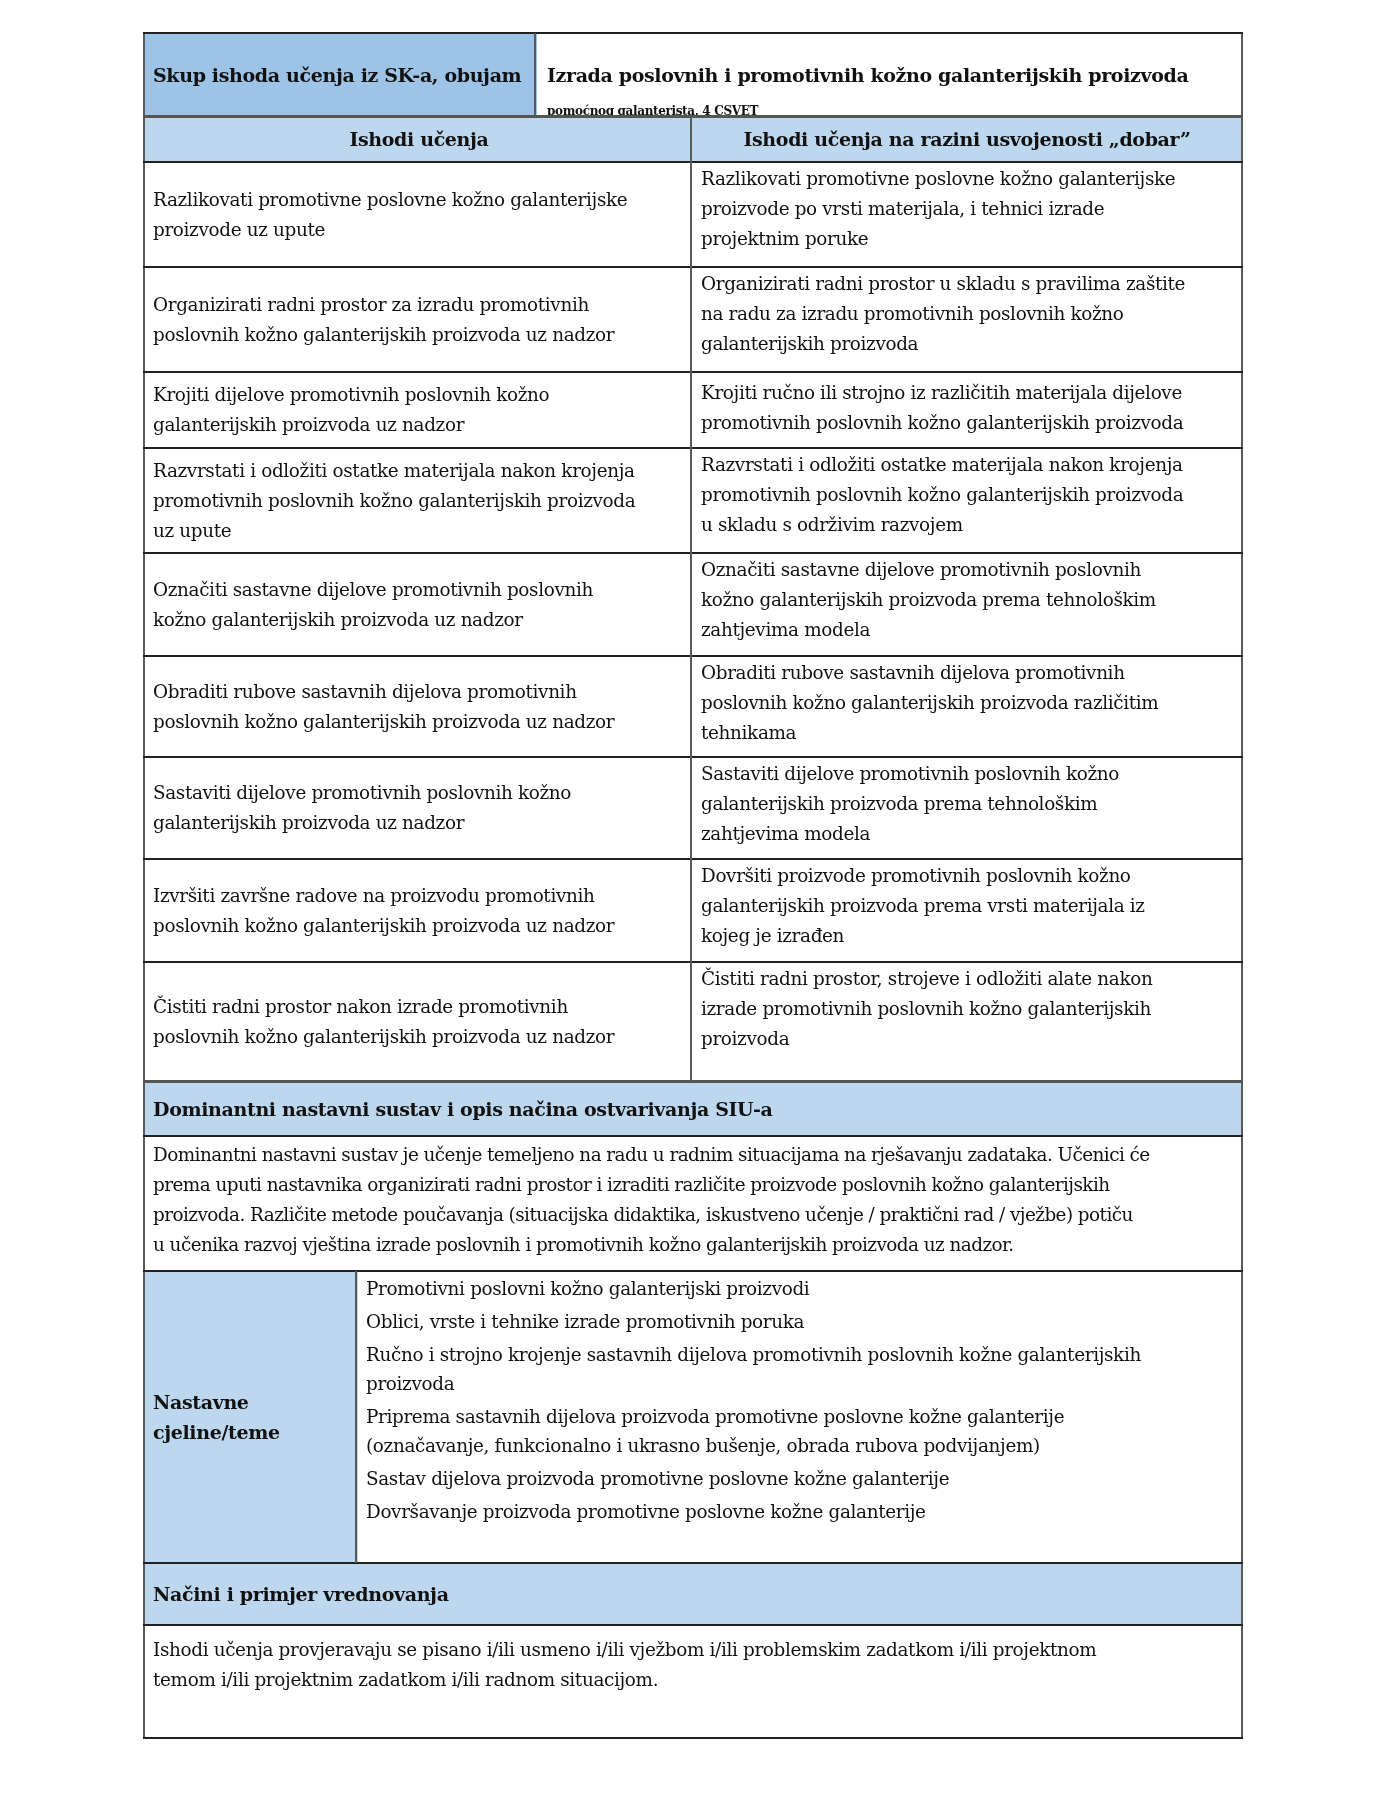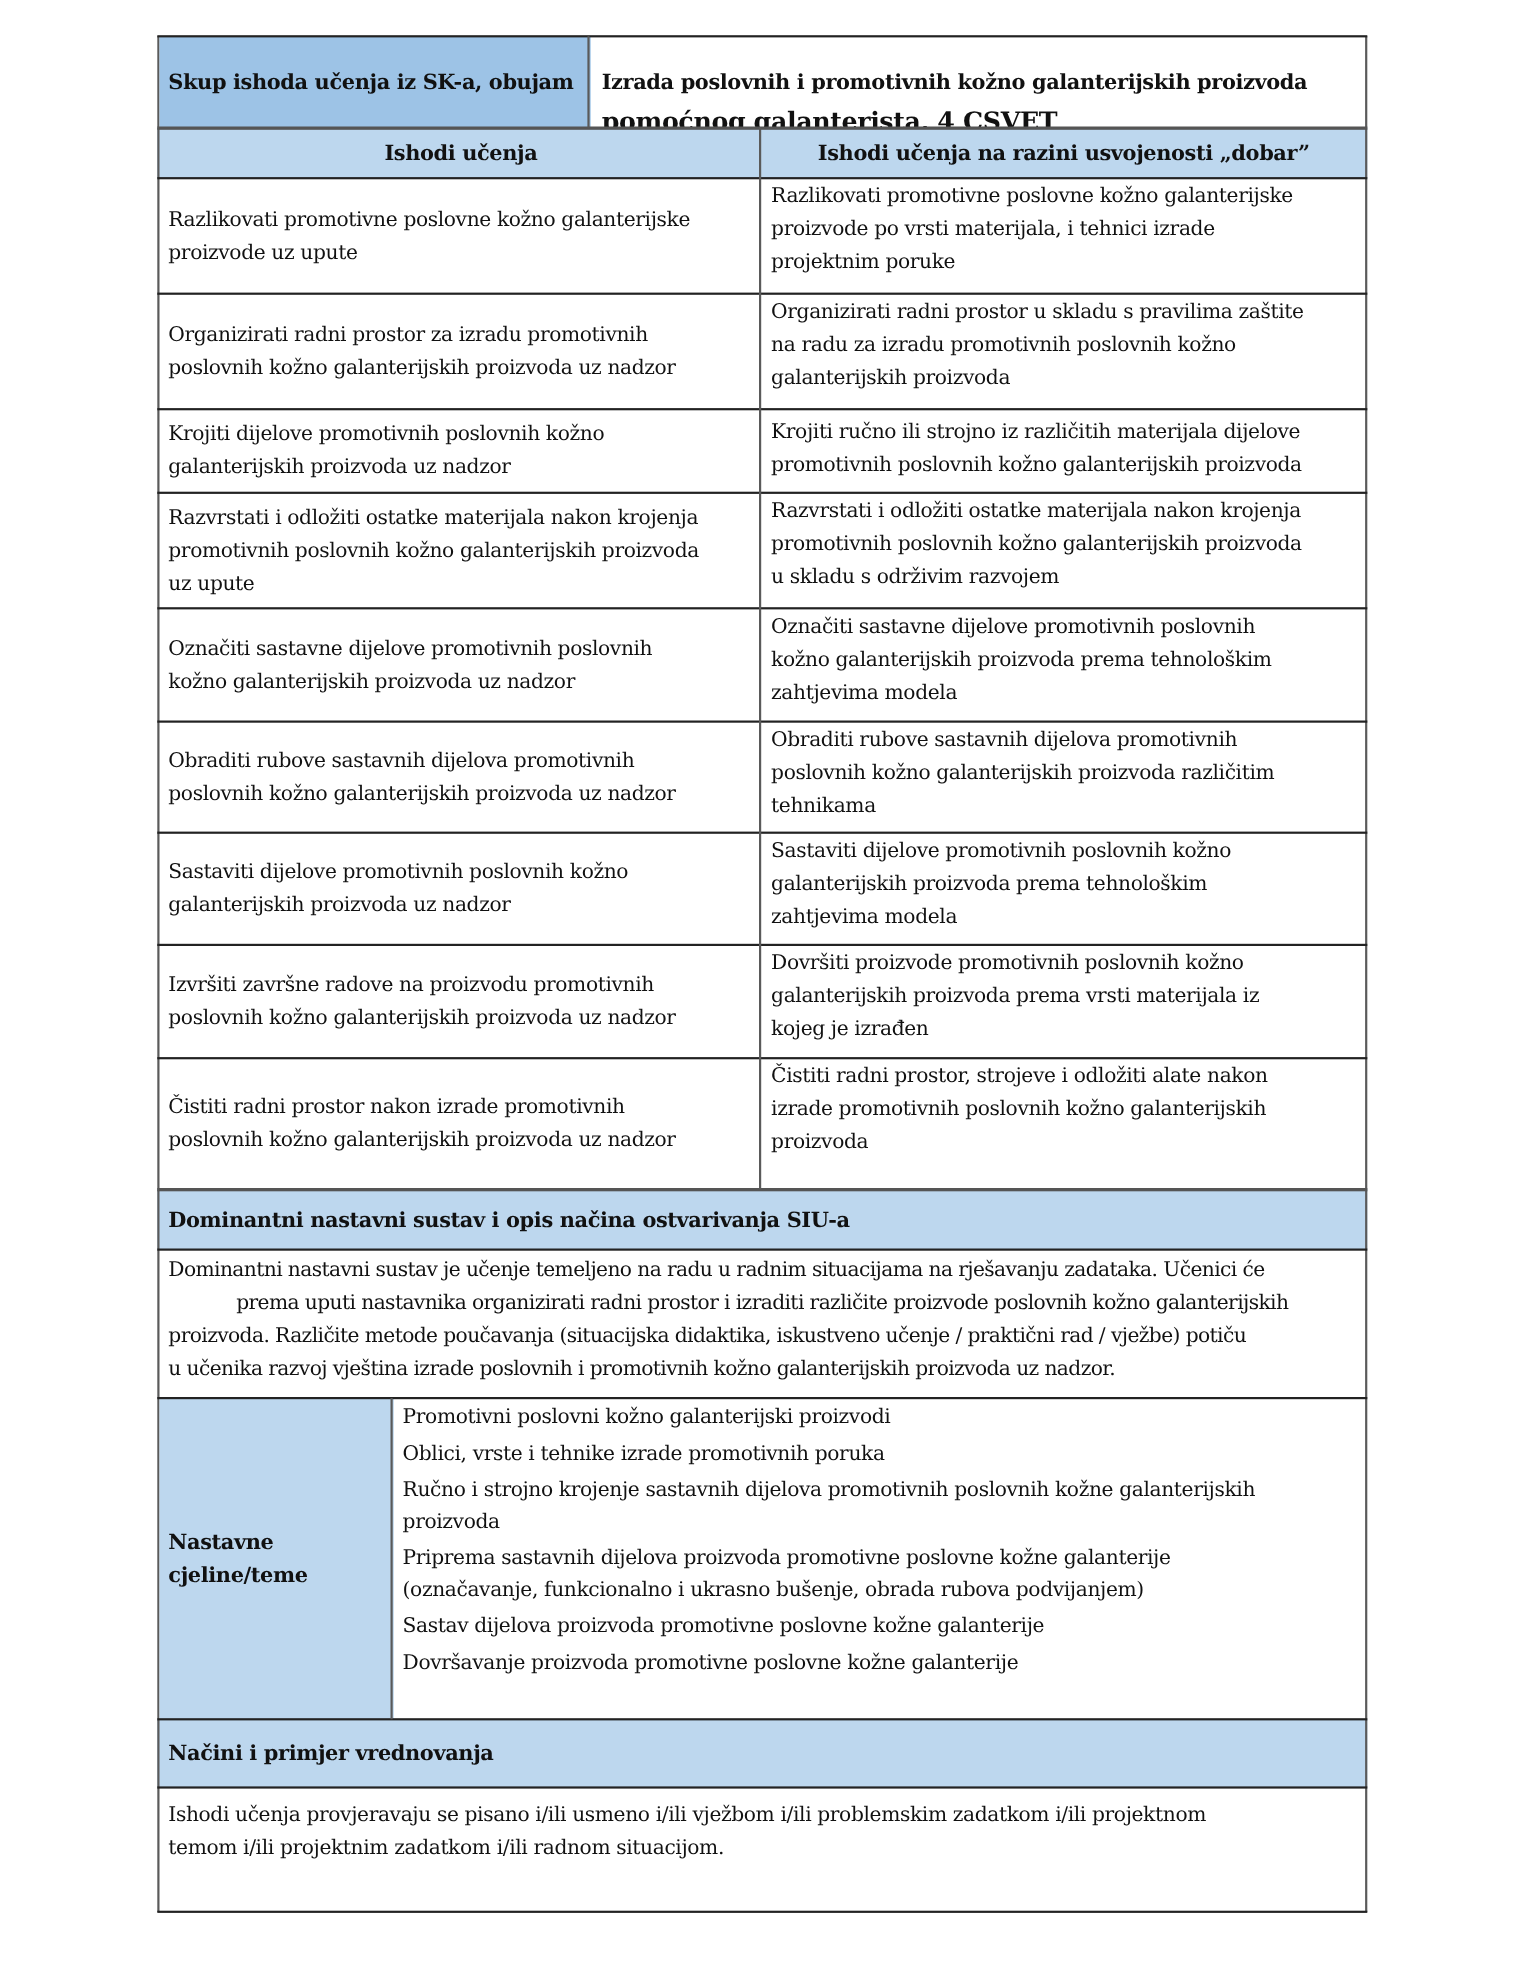--- a/index.html
+++ b/index.html
@@ -26,21 +26,21 @@
 <body>
 
 <div class="tbl">
 
   <div class="row" style="top:0; height:83px;">
     <div class="cell vcenter bg-dark bold" style="left:0; width:392px;">
       <div class="line" style="font-size:19px;">Skup ishoda učenja iz SK-a, obujam</div>
     </div>
     <div class="cell vcenter bold" style="left:392px; right:0; padding-left:10px;">
       <div class="line" style="font-size:19px; line-height:36px;margin-top:36px;">Izrada poslovnih i promotivnih kožno galanterijskih proizvoda</div>
-      <div class="line" style="font-size:23px; line-height:36px;">pomoćnog galanterista, 4 CSVET</div>
+      <div class="line" style="font-size:12px; line-height:36px;">pomoćnog galanterista, 4 CSVET</div>
     </div>
   </div>
 
   <div class="row bg-light" style="top:83px; height:46px;">
     <div class="cell vcenter center bold" style="left:0; width:548px;">
       <div class="line" style="font-size:19px;">Ishodi učenja</div>
     </div>
     <div class="cell vcenter center bold" style="left:548px; right:0;">
       <div class="line" style="font-size:19px;">Ishodi učenja na razini usvojenosti „dobar”</div>
     </div>
@@ -150,21 +150,21 @@
 
   <div class="row bg-light" style="top:1048px; height:55px;">
     <div class="cell vcenter bold" style="left:0; right:0;">
       <div class="line" style="font-size:19px;">Dominantni nastavni sustav i opis načina ostvarivanja SIU-a</div>
     </div>
   </div>
 
   <div class="row" style="top:1103px; height:135px;">
     <div class="cell vtop" style="left:0; right:0; padding-top:4px;">
       <div class="line" style="letter-spacing:-0.55px;">Dominantni nastavni sustav je učenje temeljeno na radu u radnim situacijama na rješavanju zadataka. Učenici će</div>
-      <div class="line" style="letter-spacing:-0.55px;text-align:center;">prema uputi nastavnika organizirati radni prostor i izraditi različite proizvode poslovnih kožno galanterijskih</div>
+      <div class="line" style="letter-spacing:-0.55px;">prema uputi nastavnika organizirati radni prostor i izraditi različite proizvode poslovnih kožno galanterijskih</div>
       <div class="line" style="letter-spacing:-0.55px;">proizvoda. Različite metode poučavanja (situacijska didaktika, iskustveno učenje / praktični rad / vježbe) potiču</div>
       <div class="line" style="letter-spacing:-0.55px;">u učenika razvoj vještina izrade poslovnih i promotivnih kožno galanterijskih proizvoda uz nadzor.</div>
     </div>
   </div>
 
   <div class="row" style="top:1238px; height:292px;">
     <div class="cell vcenter bg-light bold" style="left:0; width:213px;">
       <div class="line" style="font-size:19px;">Nastavne</div>
       <div class="line" style="font-size:19px;">cjeline/teme</div>
     </div>

